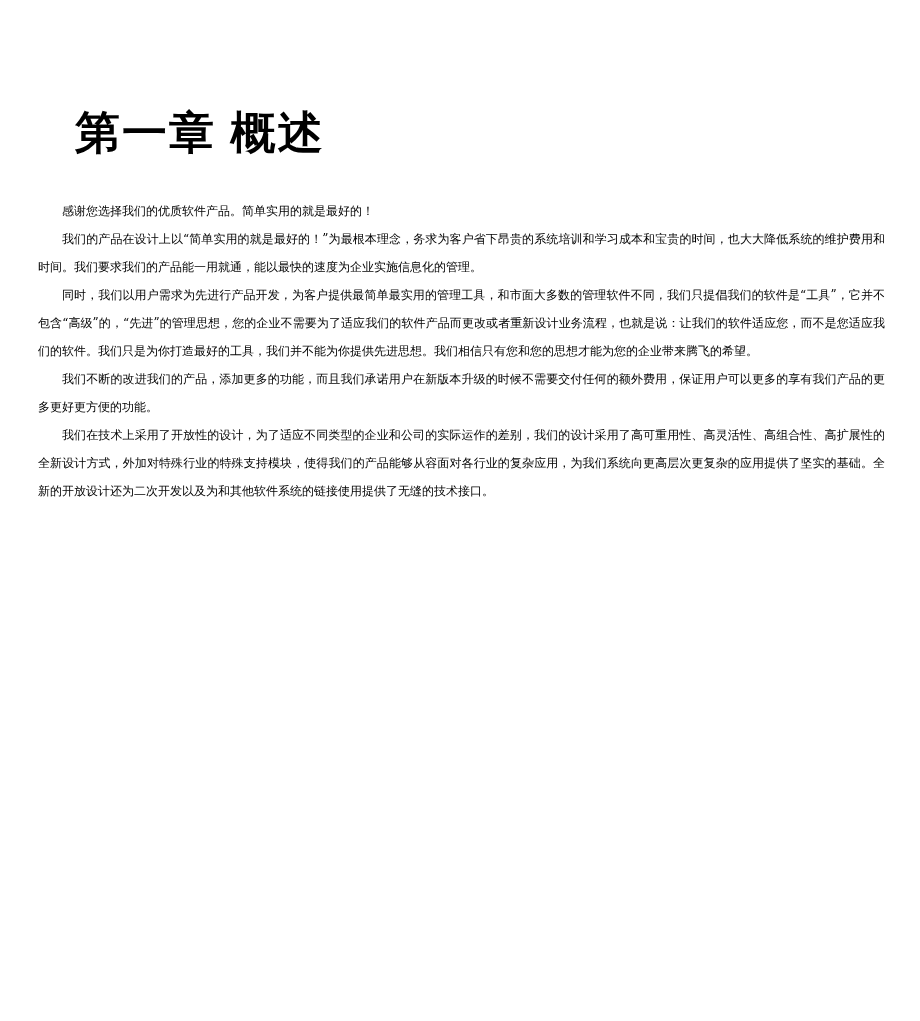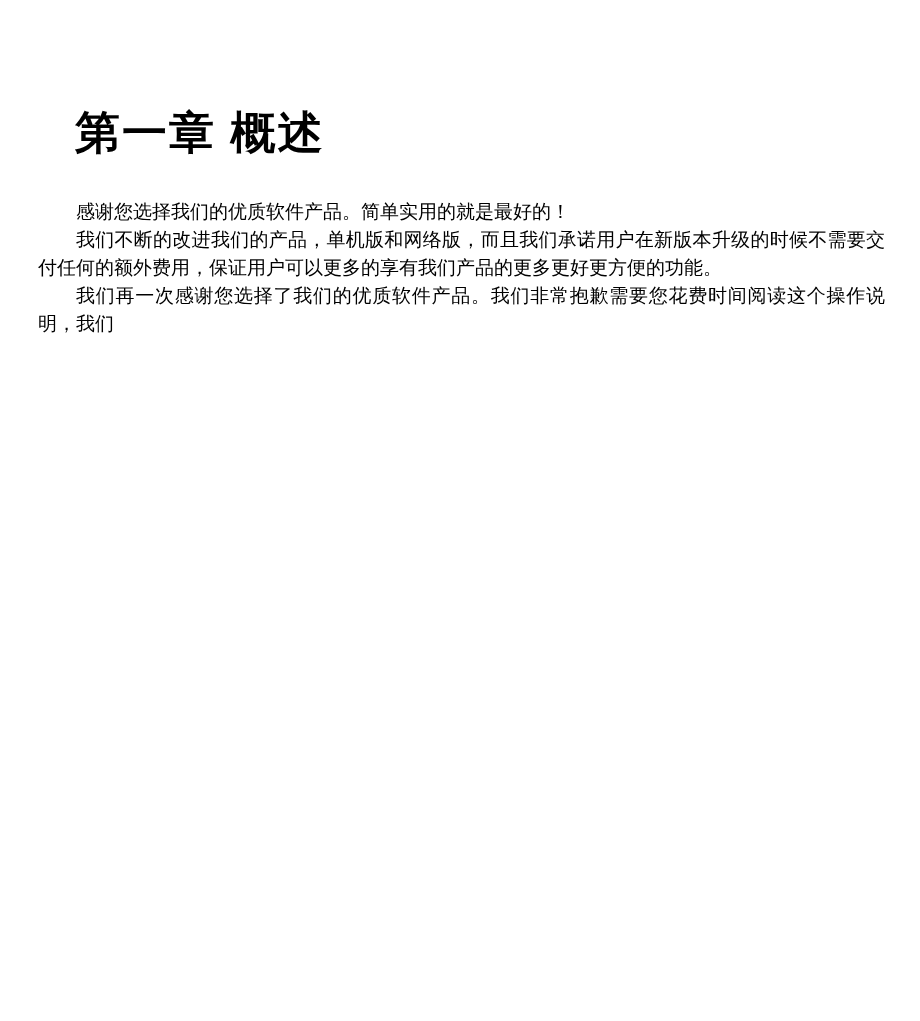--- a/index.html
+++ b/index.html
@@ -26,36 +26,38 @@
     letter-spacing: 2px;
     color: #000000;
     white-space: nowrap;
   }
   .body-text {
     position: absolute;
     left: 38px;
     top: 197px;
     width: 847px;
     font-family: "DejaVu Serif", "Liberation Serif", serif;
-    font-size: 19px;
+    font-size: 12px;
     line-height: 28px;
     color: #000000;
     text-align: justify;
     text-justify: inter-ideograph;
   }
   .body-text p {
     margin: 0;
     padding: 0;
     text-indent: 2em;
   }
 </style>
 </head>
 <body>
 
 <div class="page">
   <h1 class="chapter-title">第一章 概述</h1>
 
   <div class="body-text">
     <p>感谢您选择我们的优质软件产品。简单实用的就是最好的！</p>
-    <p>我们不断的改进我们的产品，单机版和网络版，而且我们承诺用户在新版本升级的时候不需要交付任何的额外费用，保证用户可以更多的享有我们产品的更多更好更方便的功能。</p>
-    <p>我们再一次感谢您选择了我们的优质软件产品。我们非常抱歉需要您花费时间阅读这个操作说明，我们</p>
+    <p>我们的产品在设计上以“简单实用的就是最好的！”为最根本理念，务求为客户省下昂贵的系统培训和学习成本和宝贵的时间，也大大降低系统的维护费用和时间。我们要求我们的产品能一用就通，能以最快的速度为企业实施信息化的管理。</p>
+    <p>同时，我们以用户需求为先进行产品开发，为客户提供最简单最实用的管理工具，和市面大多数的管理软件不同，我们只提倡我们的软件是“工具”，它并不包含“高级”的，“先进”的管理思想，您的企业不需要为了适应我们的软件产品而更改或者重新设计业务流程，也就是说：让我们的软件适应您，而不是您适应我们的软件。我们只是为你打造最好的工具，我们并不能为你提供先进思想。我们相信只有您和您的思想才能为您的企业带来腾飞的希望。</p>
+    <p>我们不断的改进我们的产品，添加更多的功能，而且我们承诺用户在新版本升级的时候不需要交付任何的额外费用，保证用户可以更多的享有我们产品的更多更好更方便的功能。</p>
+    <p>我们在技术上采用了开放性的设计，为了适应不同类型的企业和公司的实际运作的差别，我们的设计采用了高可重用性、高灵活性、高组合性、高扩展性的全新设计方式，外加对特殊行业的特殊支持模块，使得我们的产品能够从容面对各行业的复杂应用，为我们系统向更高层次更复杂的应用提供了坚实的基础。全新的开放设计还为二次开发以及为和其他软件系统的链接使用提供了无缝的技术接口。</p>
   </div>
 </div>
 
 </body></html>

